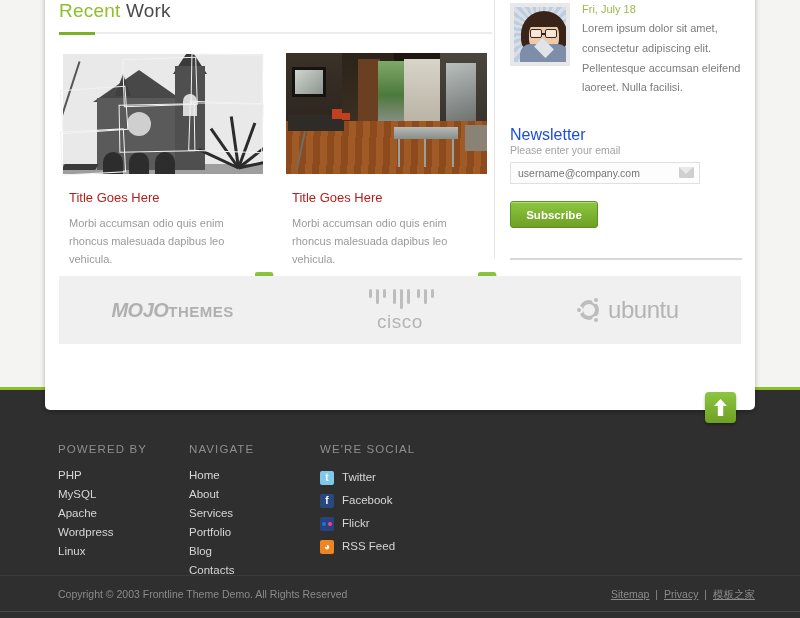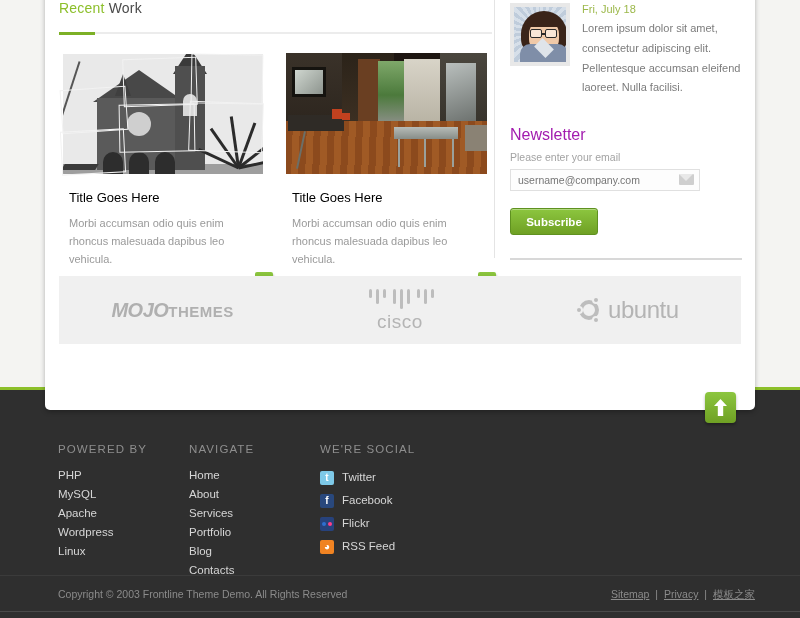--- a/index.html
+++ b/index.html
@@ -41,42 +41,42 @@
   #content-row { position: absolute; left: 0; top: 10px; width: 710px; height: 262px; }
   #main-col { position: absolute; left: 14px; top: 0; width: 450px; }
   #divider-vert {
     position: absolute; left: 449px; top: 0; width: 1px; height: 258px;
     background: #e4e4e4;
   }
   #side-col { position: absolute; left: 465px; top: 0; width: 232px; }
 
   
   .sec-title {
-    font-size: 14px; color: #4a4a4a; font-weight: normal;
-    letter-spacing: .2px; padding-bottom: 16px;
+    font-size: 19px; color: #4a4a4a; font-weight: normal;
+    letter-spacing: .2px; padding-bottom: 10px;
   }
   .sec-title .hl { color: #8cbf2a; }
   .title-rule {
     position: relative; height: 2px; background: #ececec;
     width: 433px; margin-bottom: 14px;
   }
   .title-rule::before {
     content: ""; position: absolute; left: 0; top: 0;
     width: 36px; height: 3px; background: #7cb026;
   }
 
   
   #cards { display: flex; gap: 13px; }
   .card { width: 210px; position: relative; }
   .thumb {
     width: 209px; height: 130px; overflow: hidden; position: relative;
     background: #ffffff;
   }
   .card-title {
-    font-size: 13px; color: #000000; margin: 12px 0 9px 10px;
+    font-size: 13px; color: #b91c1c; margin: 12px 0 9px 10px;
   }
   .card-desc {
     font-size: 11px; color: #9a9a9a; line-height: 1.65;
     margin: 0 0 0 10px; width: 180px;
   }
   .card-foot {
     position: relative; margin-top: 14px; height: 1px; background: #b9c98f;
   }
   .plus-btn {
     position: absolute; right: -4px; top: -10px;
@@ -197,21 +197,21 @@
   .av-body { position:absolute; left:6px; bottom:0; width:48px; height:18px;
     background:#7f8ea8; border-radius: 10px 10px 0 0; }
   .av-collar { position:absolute; left:22px; bottom:8px; width:16px; height:12px;
     background:#dfe4ea; transform: rotate(45deg); }
 
   .news-date { font-size: 11px; color: #9cb84a; margin-bottom: 4px; }
   .news-text { font-size: 11px; color: #7c7c7c; line-height: 1.8; }
 
   
   .nl-wrap { margin-top: 28px; }
-  .nl-title { font-size: 16px; color: #a21caf; font-weight: normal; margin-bottom: 7px; }
+  .nl-title { font-size: 16px; color: #1d4ed8; font-weight: normal; }
   .nl-label { font-size: 10.5px; color: #a3a3a3; margin-bottom: 6px; }
   .nl-input-wrap { position: relative; width: 190px; }
   .nl-input {
     width: 190px; height: 22px; border: 1px solid #e0e0e0;
     background: #fdfdfd; font-size: 10.5px; color: #b5b5b5;
     padding: 0 28px 0 7px; font-family: "Liberation Sans", sans-serif;
     outline: none;
   }
   .nl-env {
     position: absolute; right: 6px; top: 5px; width: 15px; height: 11px;

